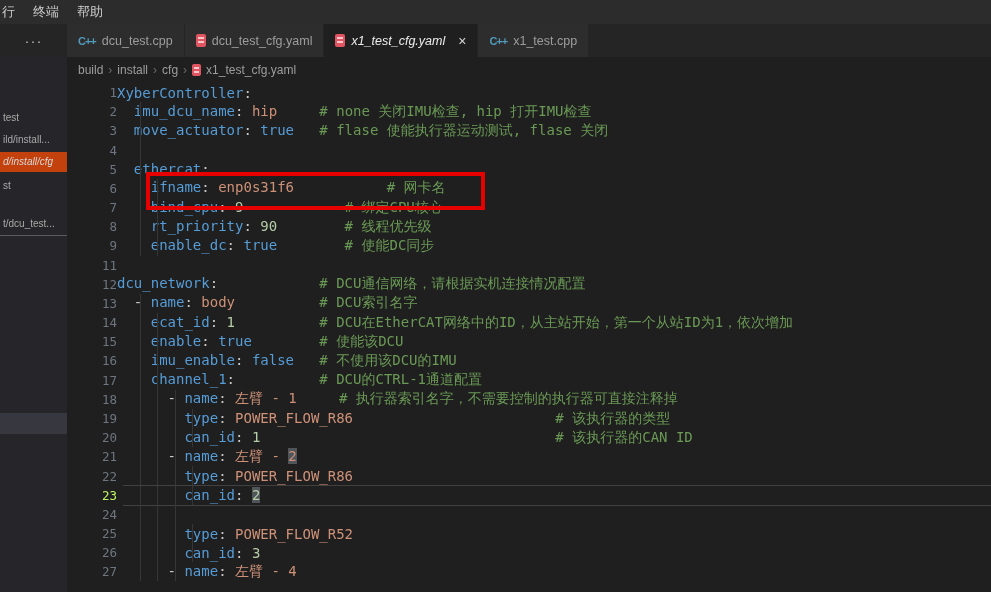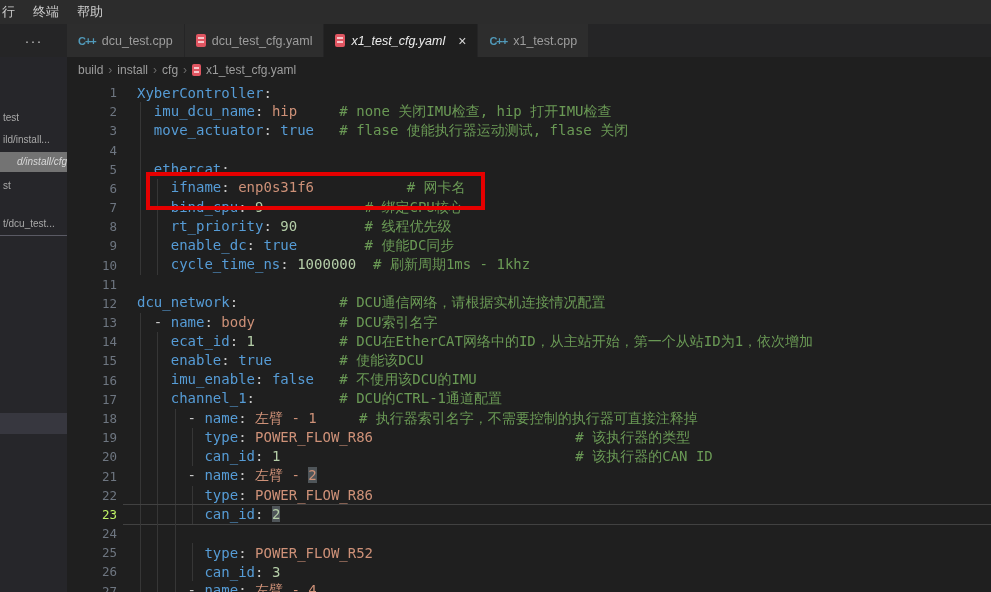--- a/index.html
+++ b/index.html
@@ -31,32 +31,32 @@
   .breadcrumb{position:absolute;left:67px;top:57px;right:0;height:26px;background:#1f1f1f;
     display:flex;align-items:center;padding-left:11px;font-size:12px;color:#9d9d9d;gap:5px;}
   .crumb{cursor:pointer;}
   .crumb-sep{color:#6a6a6a;font-size:12px;}
   .breadcrumb .icon-yaml{width:9px;height:12px;}
 
   
   .sidebar{position:absolute;left:0;top:57px;width:67px;height:535px;background:#26262a;}
   .side-item{position:absolute;left:3px;right:0;height:20px;line-height:20px;
     font-size:10px;color:#a9a9a9;white-space:nowrap;overflow:hidden;}
-  .side-item.hl{left:0;padding-left:17px;background:#737373;color:#d8d8d8;font-style:italic;}
+  .side-item.hl{left:0;padding-left:3px;background:#c2410c;color:#d8d8d8;font-style:italic;}
   .side-divider{position:absolute;left:0;width:67px;height:1px;background:#5a5a64;}
   .side-bar2{position:absolute;left:0;width:67px;height:21px;background:#37373f;}
 
   
   .editor{position:absolute;left:67px;top:83px;right:0;bottom:0;overflow:hidden;}
   .code-line{position:relative;height:19.18px;display:flex;align-items:center;
     font-family:"DejaVu Sans Mono","Liberation Mono",monospace;font-size:14px;}
   .gutter{flex:0 0 50px;text-align:right;color:#6e7681;font-size:12.5px;
     font-family:"DejaVu Sans Mono","Liberation Mono",monospace;}
   .code-line.cur .gutter{color:#bef264;}
-  .code-text{margin-left:20px;white-space:pre;}
+  .code-text{white-space:pre;}
   .guide{position:absolute;top:0;bottom:0;width:1px;background:#363636;}
   .tk-k{color:#569cd6;} .tk-p{color:#c8c8c8;} .tk-s{color:#ce9178;}
   .tk-b{color:#569cd6;} .tk-n{color:#b5cea8;} .tk-c{color:#6a9955;} .tk-w{color:#d4d4d4;}
   .tk-hl{background:#4f5559;}
 
   .cur-line-frame{position:absolute;left:56px;right:0;height:19px;
     border-top:1px solid #414141;border-bottom:1px solid #414141;pointer-events:none;}
 
   
   .red-box{position:absolute;border:4px solid #e60000;pointer-events:none;z-index:30;}
@@ -159,26 +159,20 @@
         <div class="gutter">8</div>
         <span class="code-text"><span class="tk-w">    </span><span class="tk-k">rt_priority</span><span class="tk-p">:</span><span class="tk-w"> </span><span class="tk-n">90</span><span class="tk-w">        </span><span class="tk-c"># 线程优先级</span></span>
       </div>
       <div class="code-line">
         <div class="guide" style="left: 73px;"></div>
         <div class="guide" style="left: 90.46px;"></div>
         <div class="gutter">9</div>
         <span class="code-text"><span class="tk-w">    </span><span class="tk-k">enable_dc</span><span class="tk-p">:</span><span class="tk-w"> </span><span class="tk-b">true</span><span class="tk-w">        </span><span class="tk-c"># 使能DC同步</span></span>
       </div>
       <div class="code-line">
-        <div class="guide" style="left: 73px;"></div>
-        <div class="guide" style="left: 90.46px;"></div>
-        <div class="gutter">10</div>
-        <span class="code-text"><span class="tk-w">    </span><span class="tk-k">cycle_time_ns</span><span class="tk-p">:</span><span class="tk-w"> </span><span class="tk-n">1000000</span><span class="tk-w">  </span><span class="tk-c"># 刷新周期1ms - 1khz</span></span>
-      </div>
-      <div class="code-line">
         <div class="gutter">11</div>
         <span class="code-text"></span>
       </div>
       <div class="code-line">
         <div class="gutter">12</div>
         <span class="code-text"><span class="tk-k">dcu_network</span><span class="tk-p">:</span><span class="tk-w">            </span><span class="tk-c"># DCU通信网络，请根据实机连接情况配置</span></span>
       </div>
       <div class="code-line">
         <div class="guide" style="left: 73px;"></div>
         <div class="gutter">13</div>

